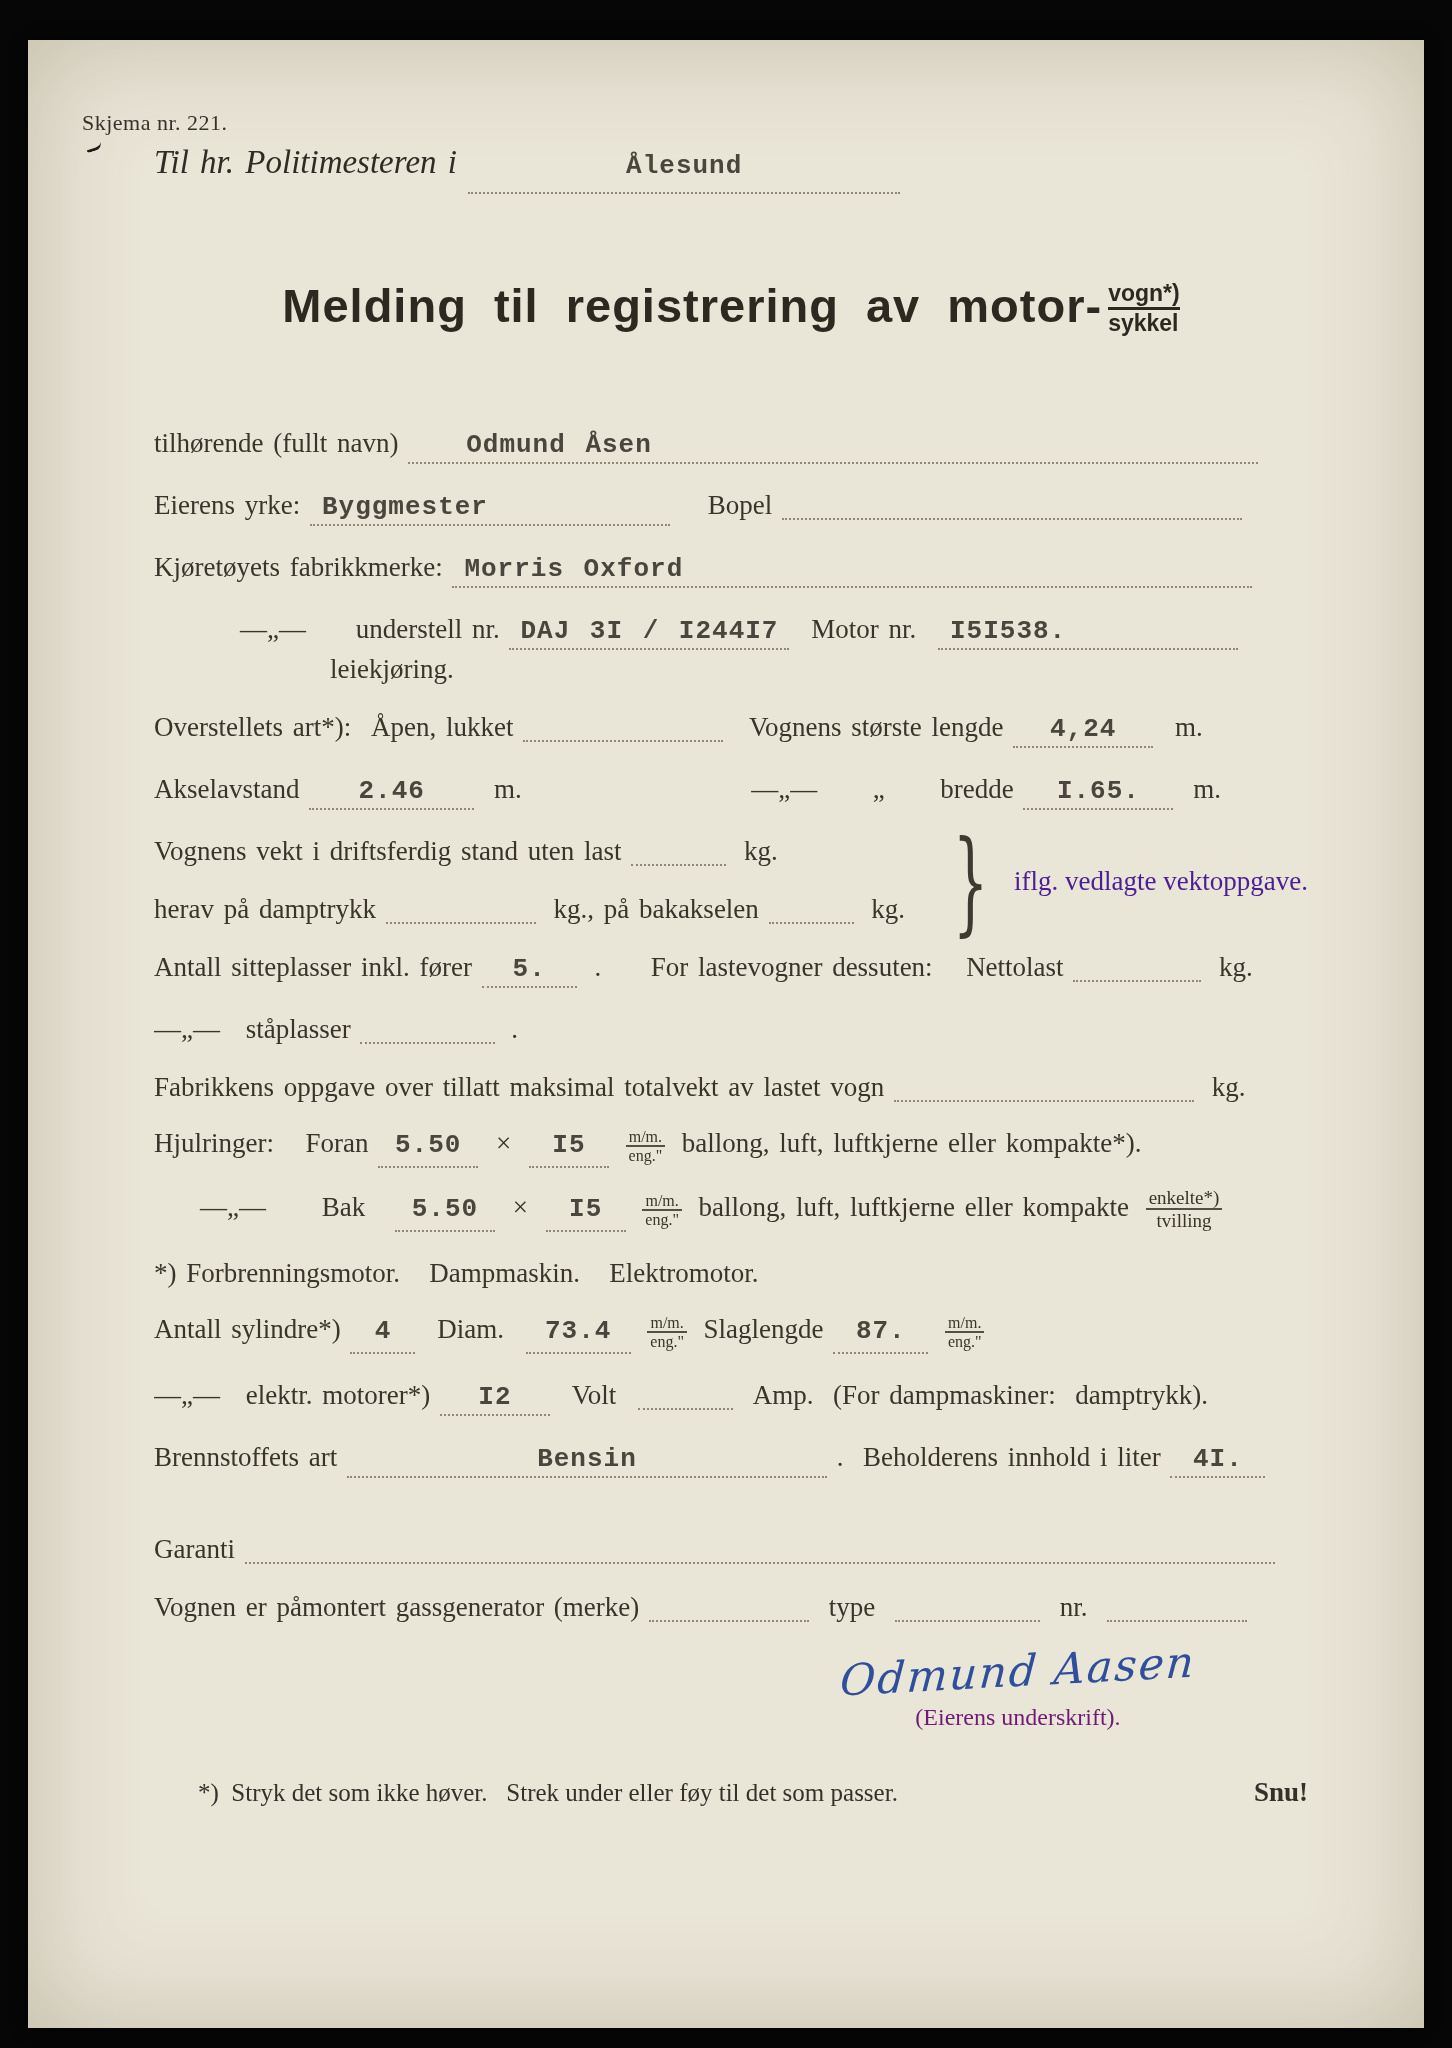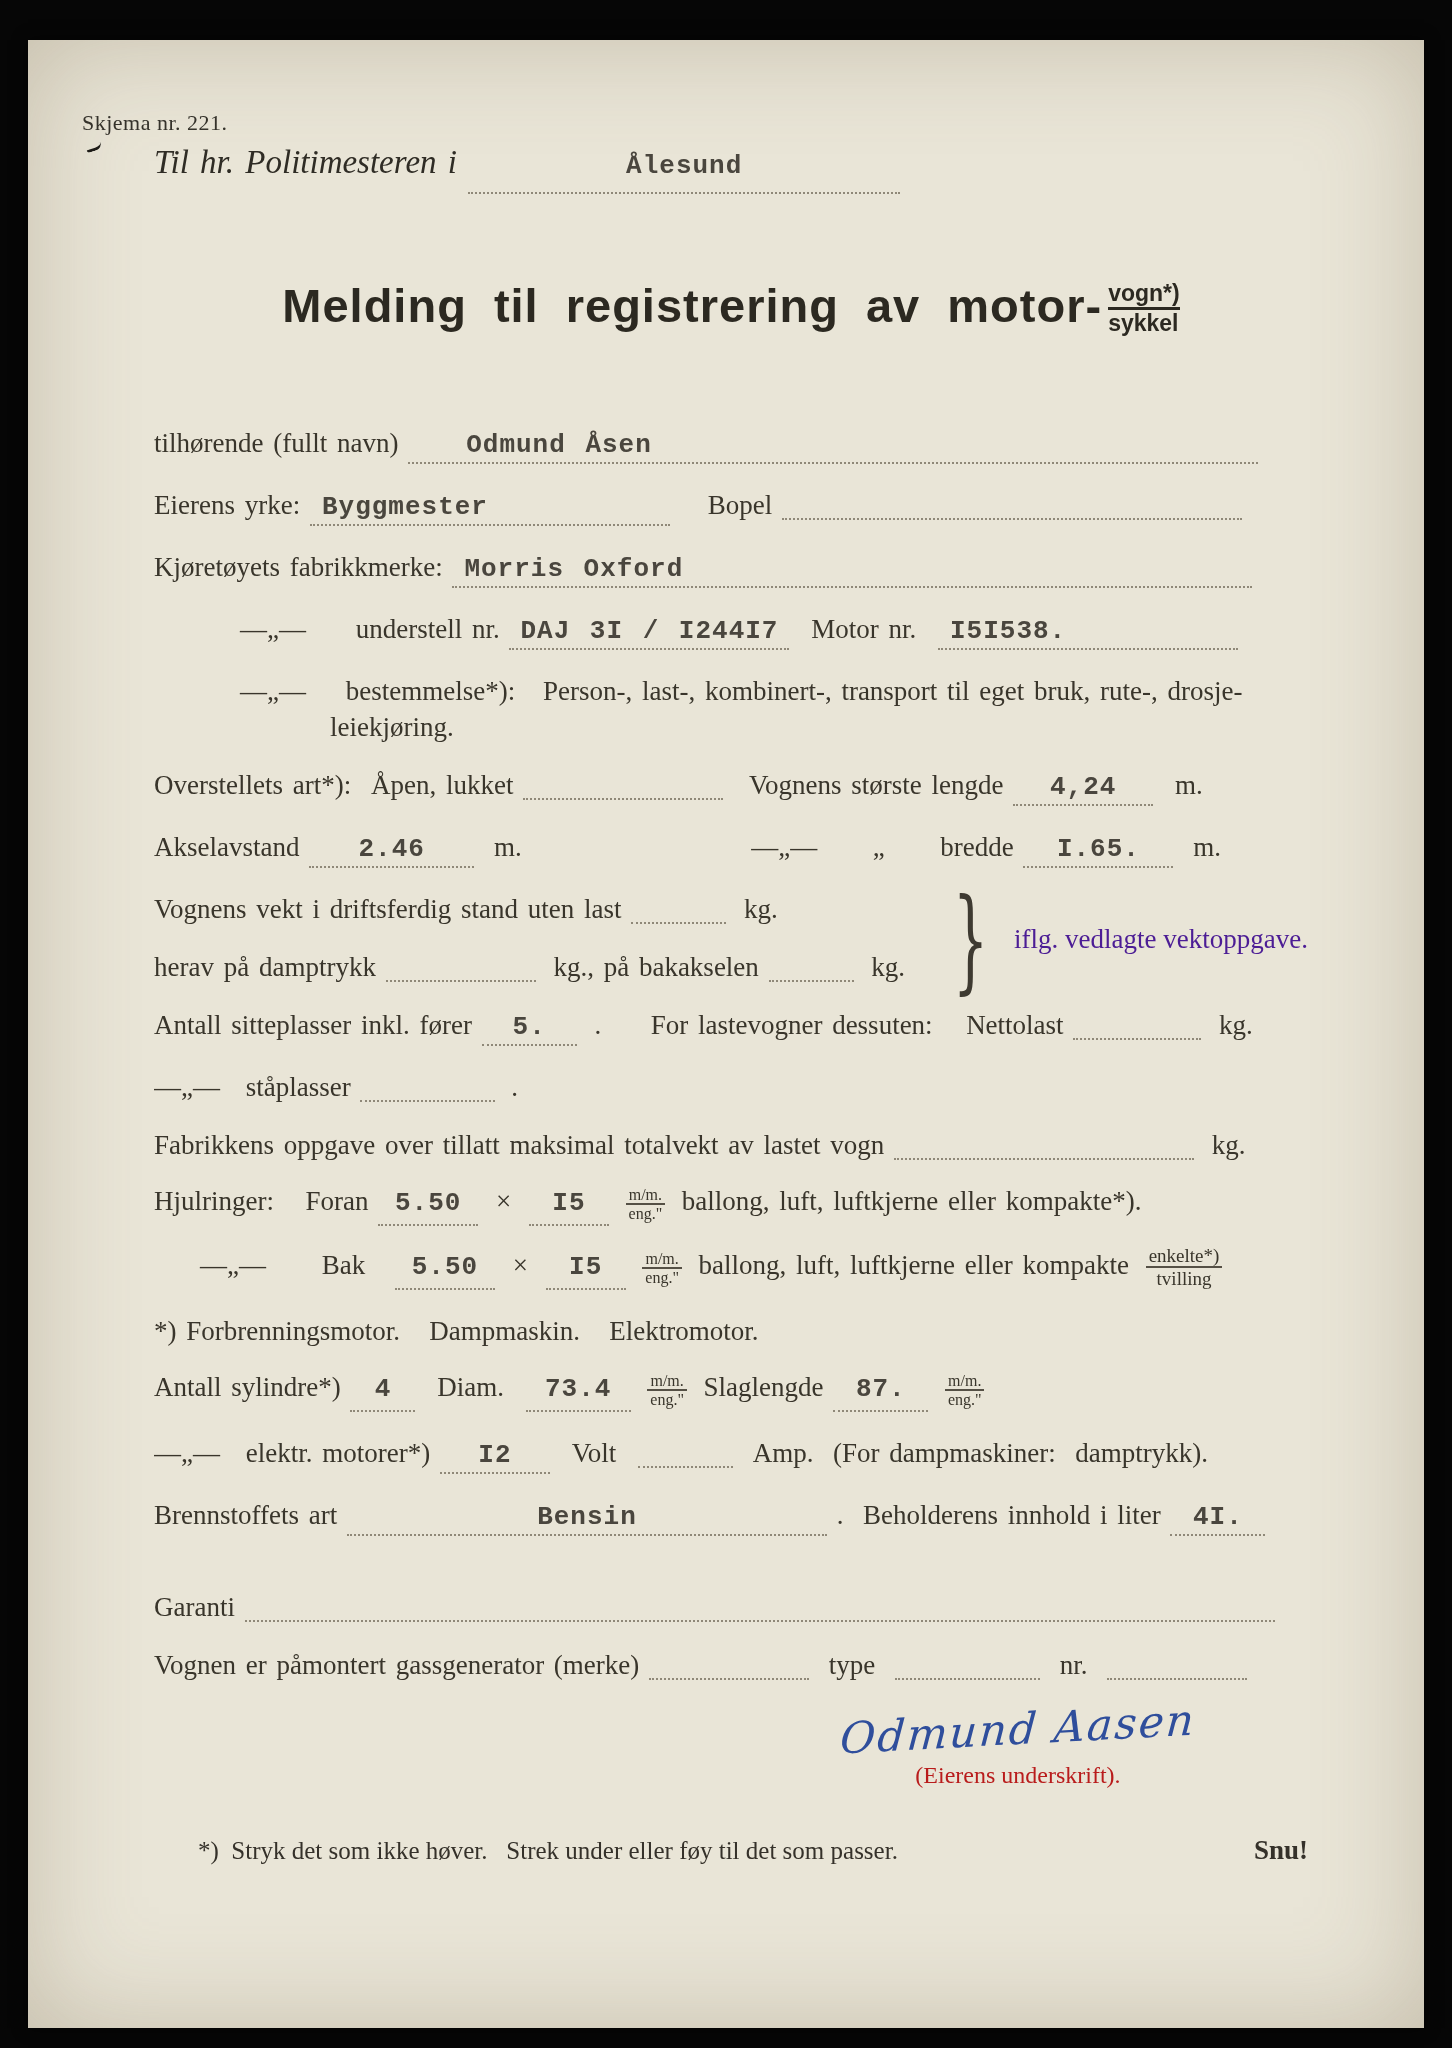--- a/index.html
+++ b/index.html
@@ -54,21 +54,21 @@
            transform:scaleX(.5); color:#3e3a31; font-weight:normal; }
   .note-text { font-size:27px; color:#4c1d95; }
 
   .purpose2 { margin-top:2px; padding-left:176px; }
 
   .sigblock { margin-top:22px; margin-left:auto; margin-right:60px; width:460px;
               text-align:center; overflow:visible; }
   .signame { display:inline-block; font-family:"DejaVu Serif", serif; font-style:italic;
              font-size:43px; color:#2f4e9c; letter-spacing:2px;
              transform:rotate(-3deg) skewX(-7deg); }
-  .sigcaption { font-size:24px; color:#b91c1c; margin-top:8px; }
+  .sigcaption { font-size:24px; color:#701a75; margin-top:8px; }
 
   .footrow { margin-top:46px; display:flex; justify-content:space-between; align-items:baseline;
              font-size:25px; color:#35312a; padding-left:44px; white-space:nowrap; }
   .snu { font-weight:bold; font-size:27px; }
 </style>
 </head>
 <body>
 
 <div class="paper">
   <div class="formno">Skjema nr. 221.</div>
@@ -104,25 +104,20 @@
 
     <div class="row" style="padding-left:86px">
       <span style="margin-right:40px">—„—</span>
       <span>understell nr.</span>
       <span class="line" style="width:280px"><span class="typed">DAJ 3I / I244I7</span></span>
       <span style="margin:0 12px">Motor nr.</span>
       <span class="line padS" style="width:300px"><span class="typed">I5I538.</span></span>
     </div>
 
 
-    <div class="row" style="padding-left:86px">
-      <span style="margin-right:30px">—„—</span>
-      <span style="margin-right:18px">bestemmelse*):</span>
-      <span>Person-, last-, kombinert-, transport til eget bruk, rute-, drosje-</span>
-    </div>
     <div class="row purpose2">
       <span>leiekjøring.</span>
     </div>
 
     <div class="row">
       <span>Overstellets art*):</span>
       <span style="margin-left:10px">Åpen, lukket</span>
       <span class="line blank" style="width:200px"></span>
       <span style="margin-left:16px">Vognens største lengde</span>
       <span class="line" style="width:140px"><span class="typed">4,24</span></span>

